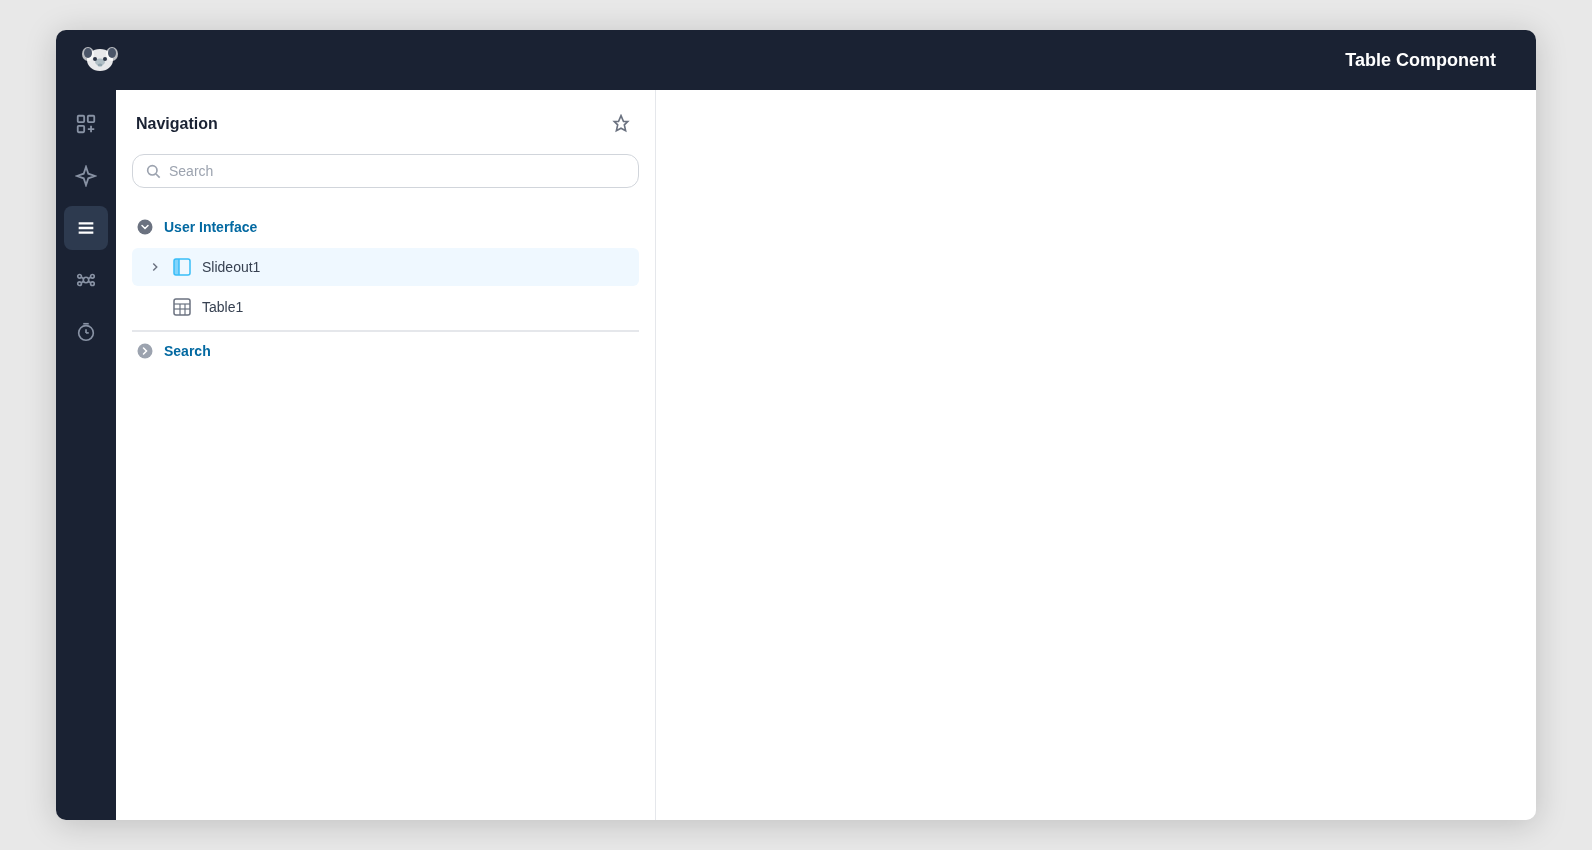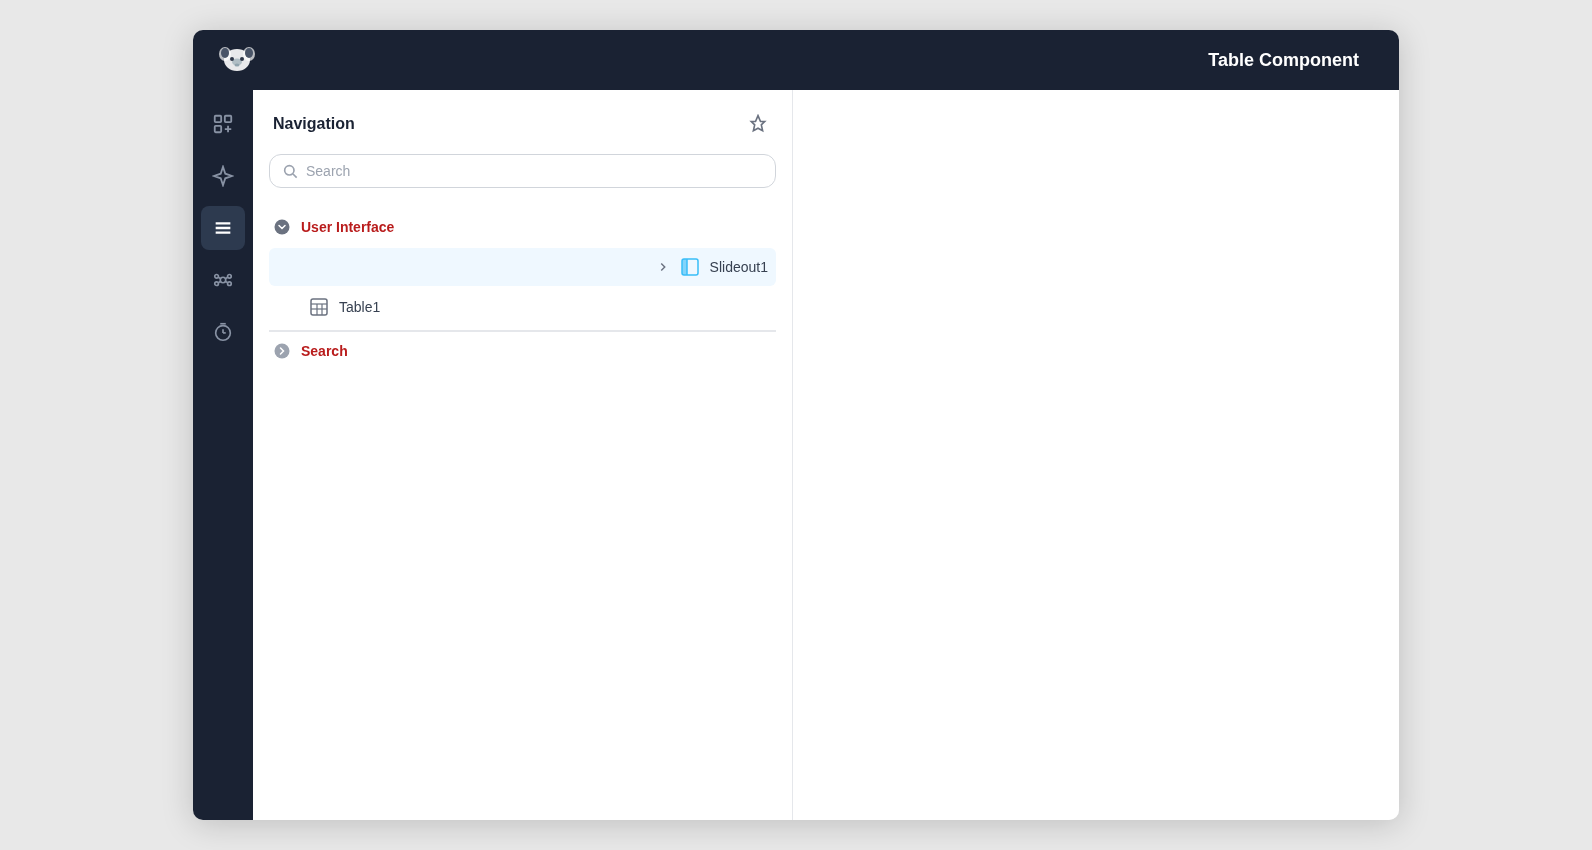--- a/index.html
+++ b/index.html
@@ -6,21 +6,21 @@
     body {
       background: #e8e8e8;
       font-family: -apple-system, BlinkMacSystemFont, 'Segoe UI', sans-serif;
       display: flex;
       justify-content: center;
       align-items: center;
       min-height: 100vh;
     }
 
     .app-window {
-      width: 1206px;
+      width: 1480px;
       height: 790px;
       border-radius: 10px;
       overflow: hidden;
       display: flex;
       flex-direction: column;
       box-shadow: 0 4px 32px rgba(0,0,0,0.18);
     }
 
     
     .top-bar {
@@ -170,21 +170,21 @@
       border-top: 1px solid #e5e7eb;
     }
 
     .section-header:first-child {
       border-top: none;
     }
 
     .section-title {
       font-size: 14px;
       font-weight: 700;
-      color: #b91c1c;
+      color: #0369a1;
     }
 
     .chevron-icon {
       width: 18px;
       height: 18px;
       color: #6b7280;
       flex-shrink: 0;
     }
 
     
@@ -197,21 +197,20 @@
       align-items: center;
       gap: 10px;
       padding: 9px 8px 9px 16px;
       border-radius: 6px;
       cursor: pointer;
       margin-bottom: 2px;
     }
 
     .nav-item.active {
       background: #eff8ff;
-      justify-content: flex-end;
     }
 
     .nav-item-label {
       font-size: 14px;
       color: #374151;
       font-weight: 500;
     }
 
     .nav-item-icon {
       flex-shrink: 0;

